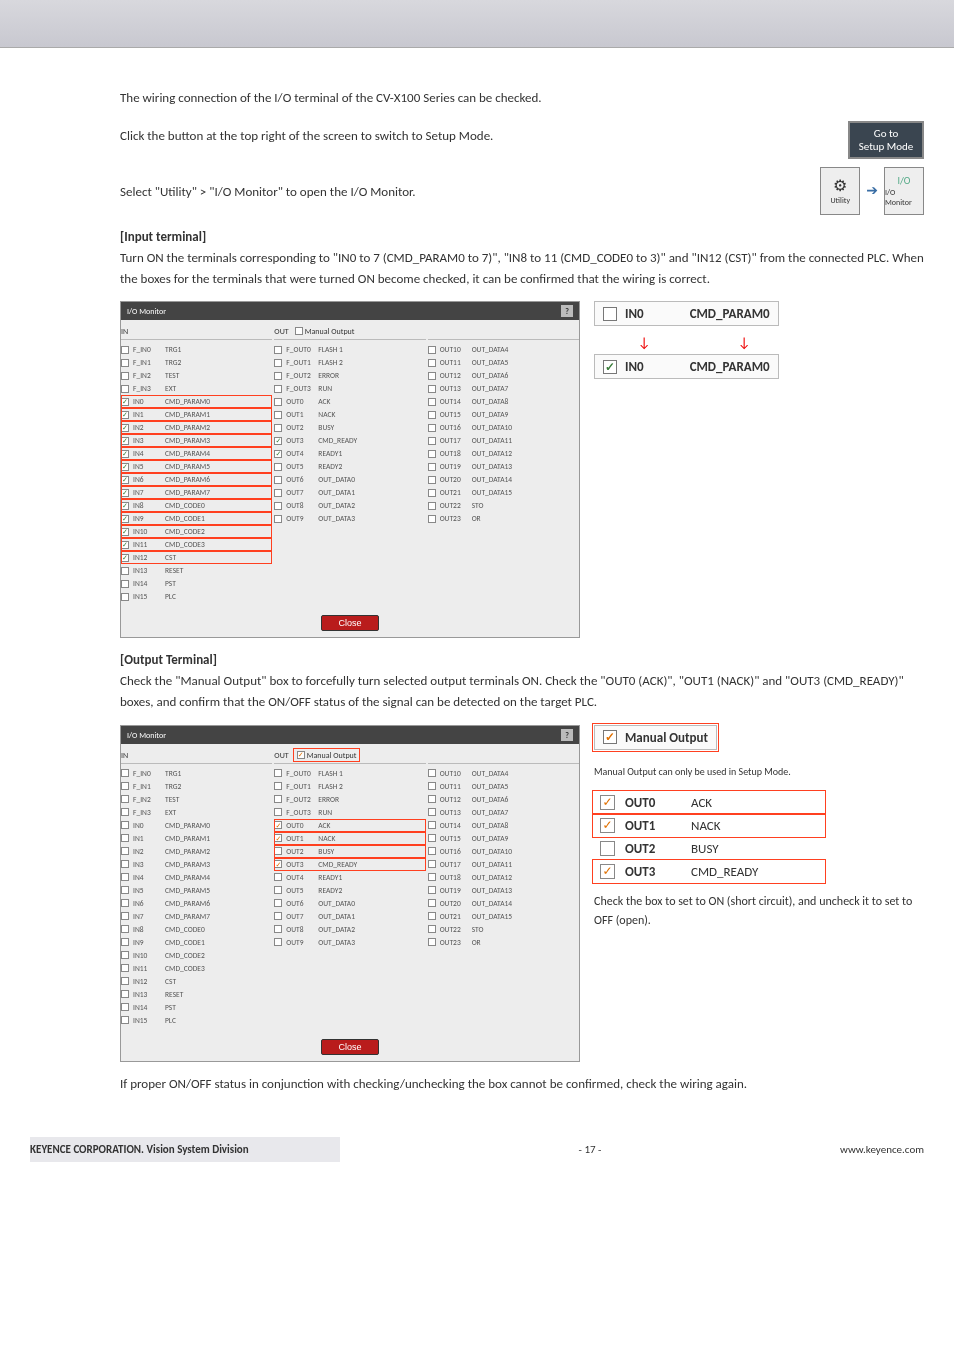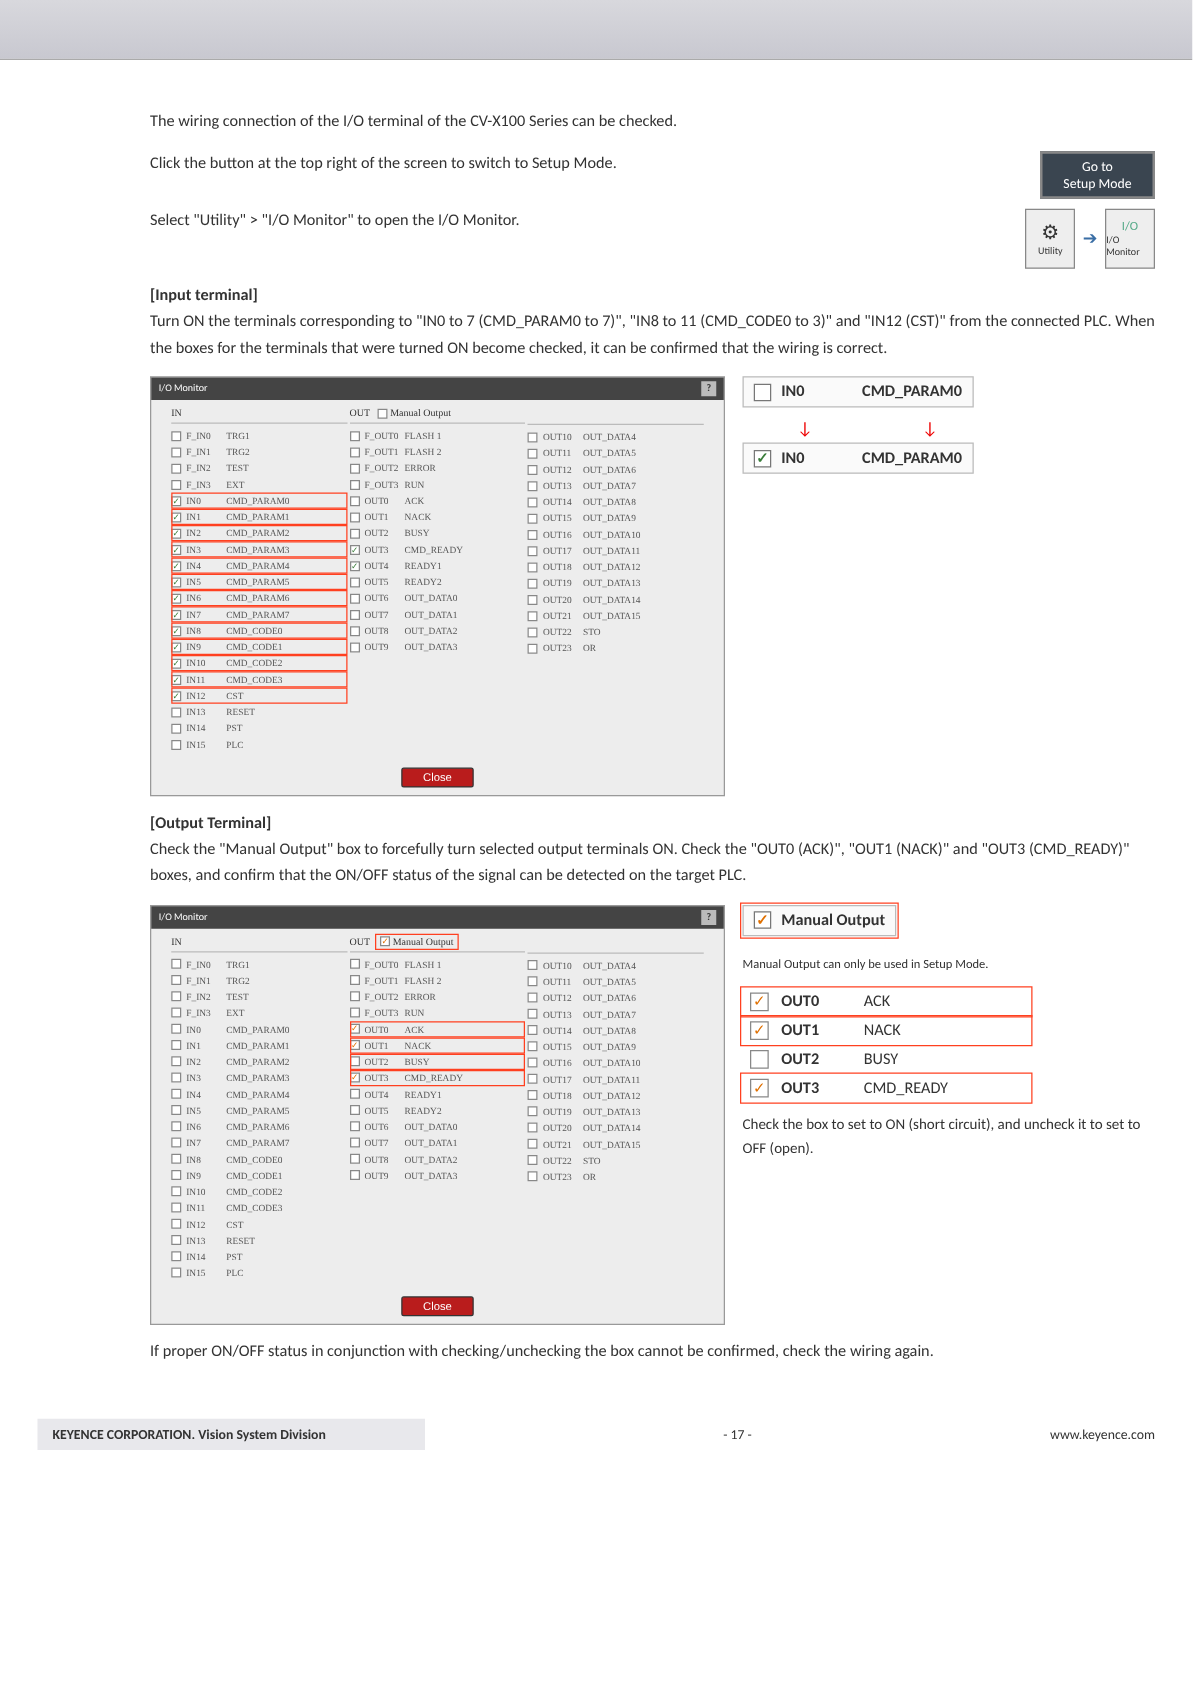--- a/index.html
+++ b/index.html
@@ -24,27 +24,27 @@
       margin-bottom: 10px;
     }
     .body-text {
       color: #333;
       line-height: 1.6;
       margin-bottom: 12px;
     }
     .step-row {
       display: flex;
       justify-content: space-between;
-      align-items: flex-start;
+      align-items: flex-end;
       margin-bottom: 8px;
     }
     .step-text { flex: 1; padding-right: 20px; }
     .step-widget { flex-shrink: 0; }
     .setup-btn {
-      width: 92px;
+      width: 76px;
       height: 38px;
       background: #3a4550;
       border: 2px solid #888;
       color: #fff;
       text-align: center;
       font-size: 11px;
       display: flex;
       align-items: center;
       justify-content: center;
       cursor: pointer;
@@ -84,21 +84,21 @@
     }
     .mp-title {
       background: #444;
       color: #fff;
       padding: 3px 6px;
       display: flex;
       justify-content: space-between;
       align-items: center;
     }
     .mp-help { background: #bbb; color: #333; width: 12px; height: 12px; text-align: center; line-height: 12px; font-weight: bold; }
-    .mp-body { padding: 6px 16px; display: flex; gap: 2px; font-family: Liberation Serif, serif; }
+    .mp-body { padding: 6px 0; display: flex; gap: 2px; }
     .mp-col { flex: 1; }
     .mp-col-h {
       display: flex;
       align-items: center;
       gap: 6px;
       padding-bottom: 3px;
       margin-bottom: 3px;
       border-bottom: 1px solid #bbb;
       font-size: 8px;
     }
@@ -185,21 +185,21 @@
       border-top: none;
       padding: 10px 30px 40px 30px;
       display: flex;
       justify-content: space-between;
       align-items: center;
       font-size: 11px;
       color: #333;
     }
     .footer-left {
       background: #e8e8ec;
-      padding: 6px 12px;
+      padding: 6px 0;
       font-weight: bold;
       color: #333;
       width: 310px;
     }
     .footer-center { flex: 1; text-align: center; }
     .red-rect-wide { outline: 1.5px solid #ff4020; outline-offset:1px; }
     .orange-cb::before{ color:#e07000; }
   </style>
 </head>
 <body>

